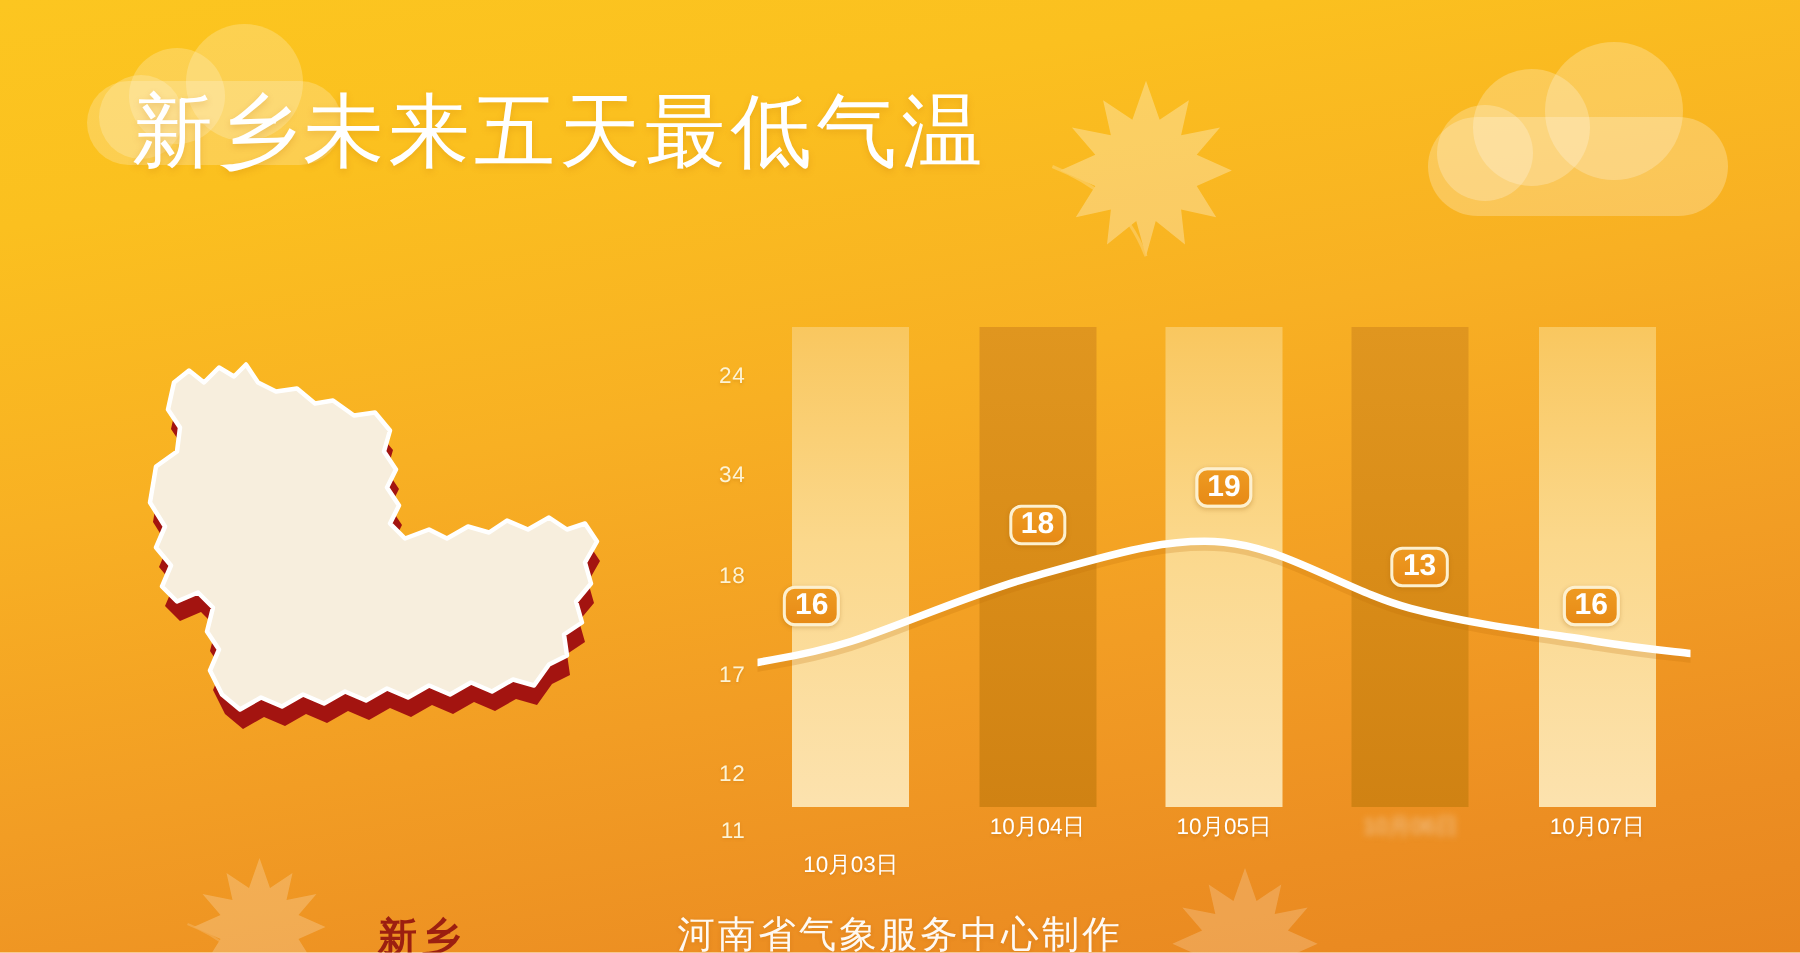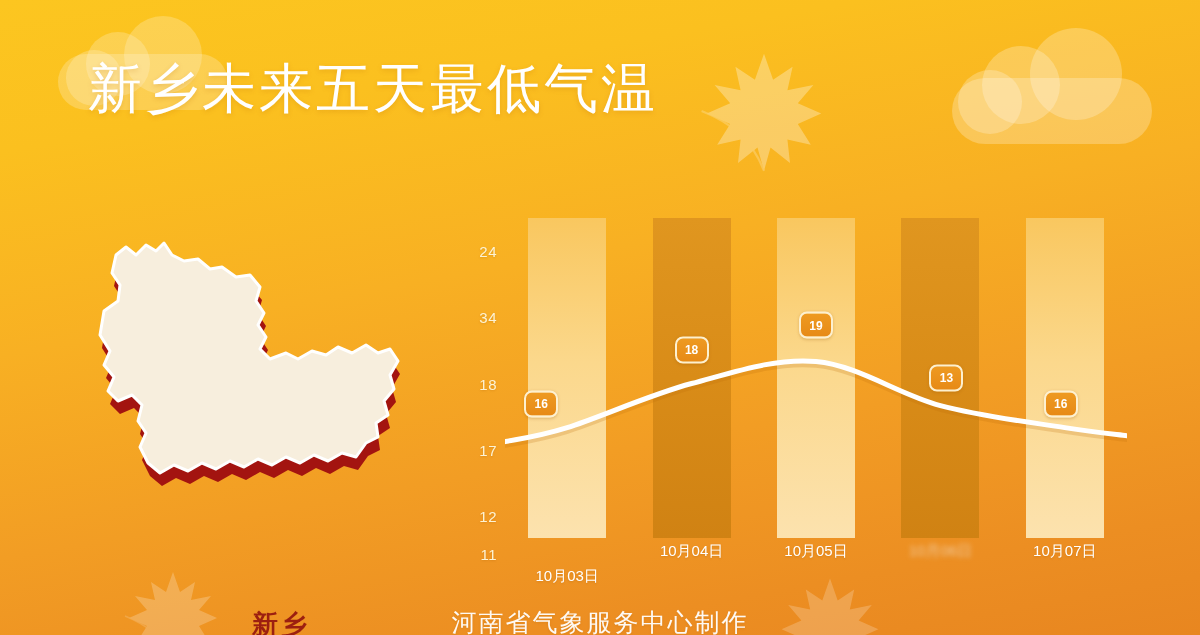--- a/index.html
+++ b/index.html
@@ -69,21 +69,21 @@
   }
   .xtick.blurred { filter:blur(2.6px); opacity:.55; }
 
   #line-layer { position:absolute; left:50px; top:18px; width:622px; height:320px; }
 
   .pt-badge {
     position:absolute; transform:translate(-50%,-50%);
     min-width:34px; height:27px; padding:0 6px;
     border:2px solid #fdf0cf; border-radius:8px;
     background:linear-gradient(180deg,#ee9a21 0%,#e78a16 100%);
-    color:#ffffff; font-size:12px; font-weight:700;
+    color:#ffffff; font-size:20px; font-weight:700;
     display:flex; align-items:center; justify-content:center;
     box-shadow:0 1px 3px rgba(150,85,0,.25);
   }
 
   
   #footer {
     position:absolute; left:0; bottom:-4px; width:100%; text-align:center; z-index:5;
     font-size:25px; color:#ffffff; letter-spacing:2px; opacity:.95;
     text-shadow:0 1px 3px rgba(170,95,0,.25);
   }

